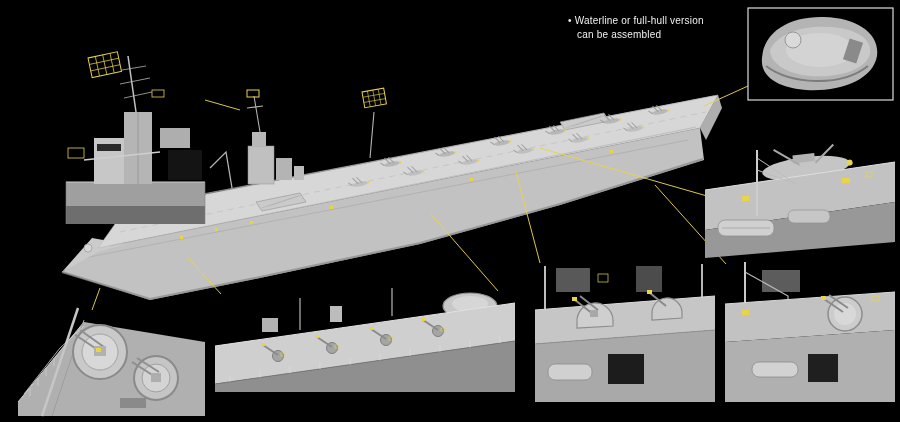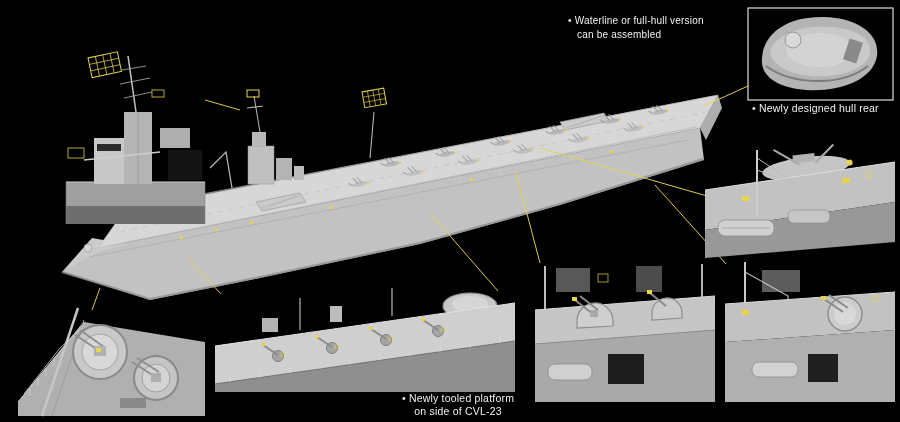--- a/index.html
+++ b/index.html
@@ -307,18 +307,15 @@
     <rect x="752" y="362" width="46" height="15" rx="7" fill="#d2d2d2" stroke="#8b8b8b" stroke-width="0.8"></rect>
     <rect x="742" y="310" width="7" height="5" class="accent-fill"></rect>
     <rect x="872" y="296" width="7" height="5" class="accent-stroke" stroke-width="0.7"></rect>
   </g>
 
 </svg>
 
   <div class="caption pre" style="left:568px;top:14px;">• Waterline or full-hull version
    can be assembled</div>
 
-  <div class="caption small" style="left:752px;top:102px;">• Newly designed hull rear</div>
-
-  <div class="caption center small" style="left:383px;top:392px;width:150px;">• Newly tooled platform
-on side of CVL-23</div>
+
 
 </div>
 
 </body></html>

